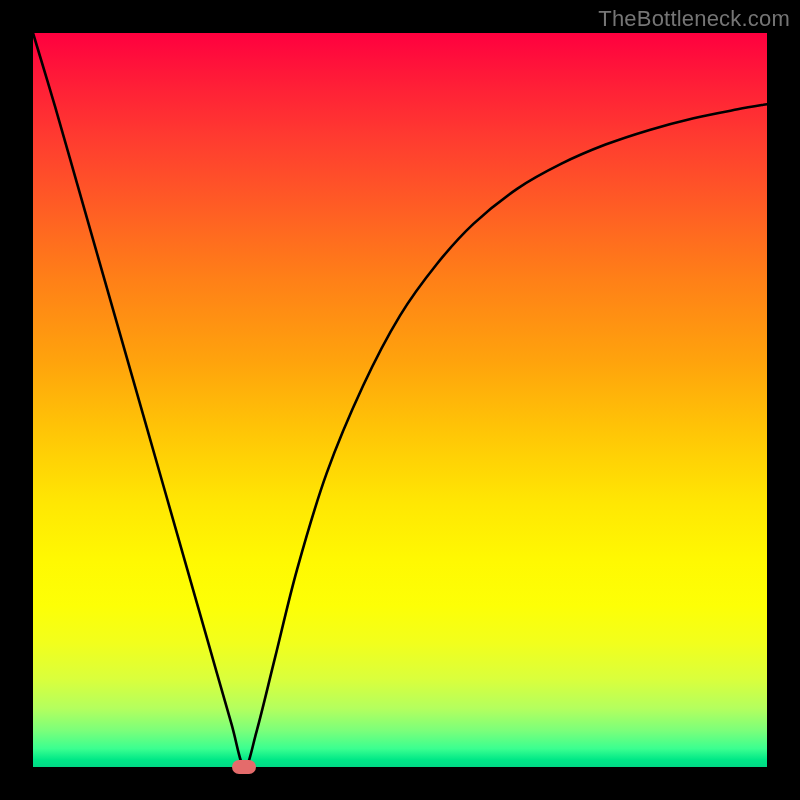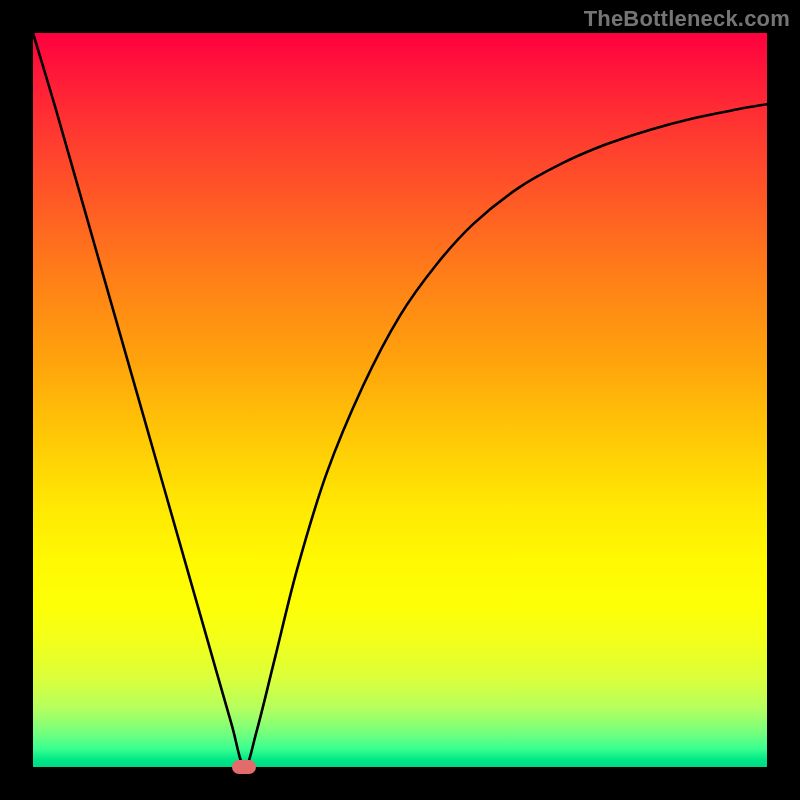--- a/index.html
+++ b/index.html
@@ -43,21 +43,21 @@
       #3bff90 97.5%,
       #00e887 99%,
       #00d985 100%
     );
   }
   .watermark {
     position: absolute;
     top: 6px;
     right: 10px;
     font-size: 22px;
-    font-weight: 700;
+    font-weight: 400;
     color: #757575;
     letter-spacing: 0.2px;
     user-select: none;
   }
   svg.curve {
     position: absolute;
     left: 0;
     top: 0;
     width: 734px;
     height: 734px;

